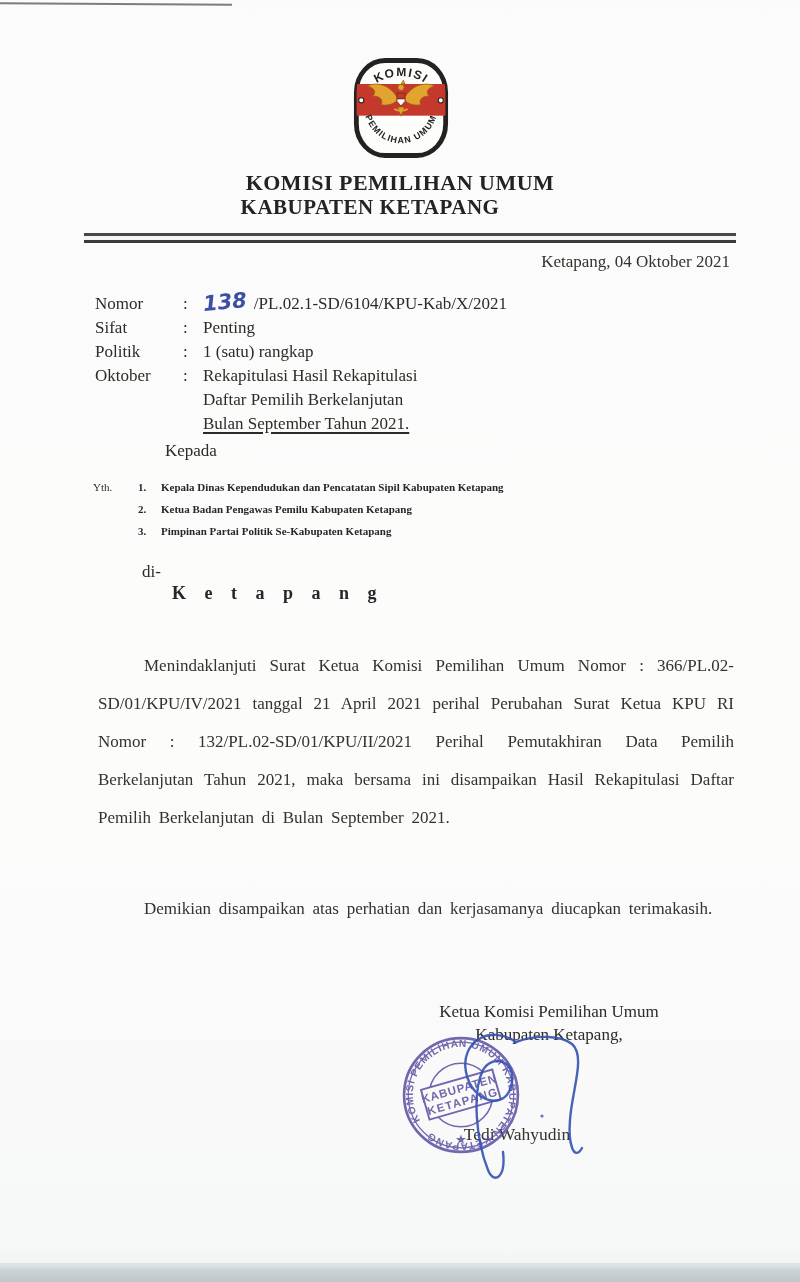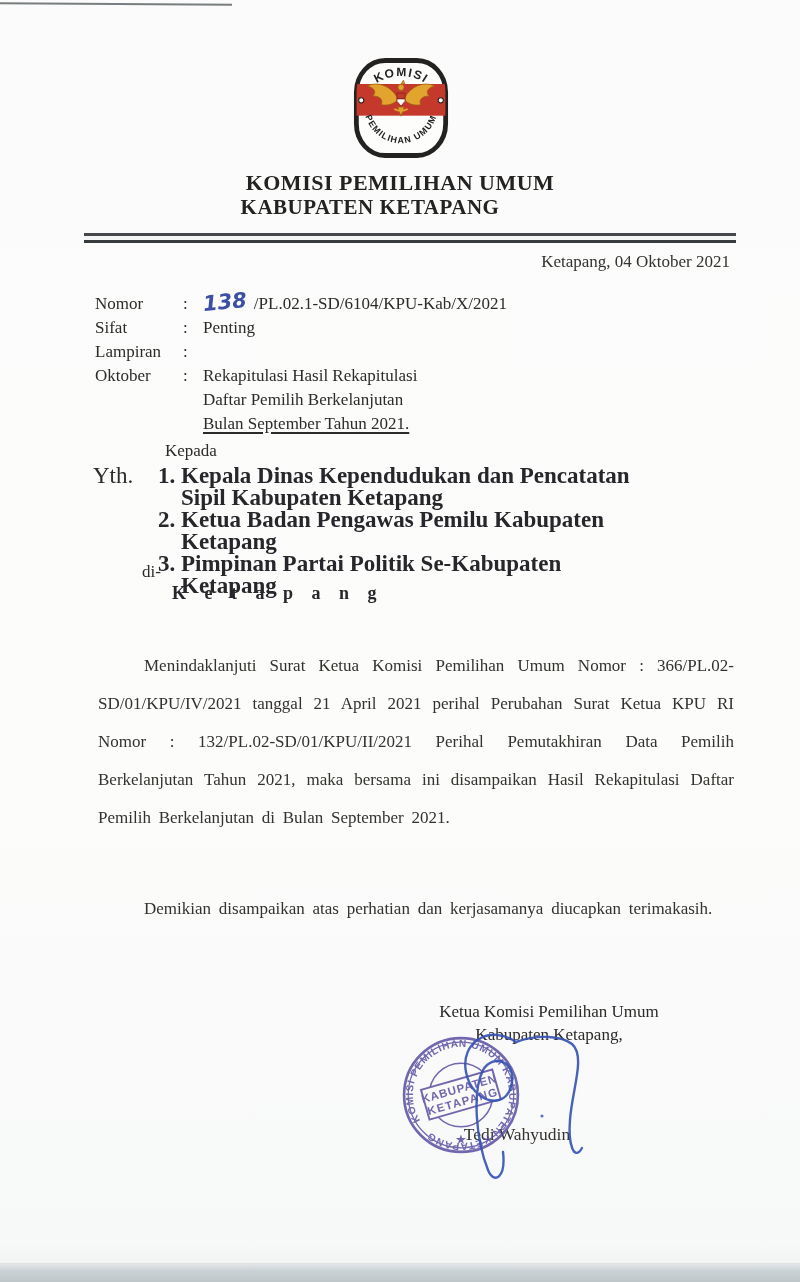--- a/index.html
+++ b/index.html
@@ -50,21 +50,21 @@
   .handwritten{
     display:inline-block;
     font-family:"DejaVu Sans",sans-serif;
     font-style:italic;font-weight:bold;
     color:#3c4fa5;font-size:21px;line-height:20px;
     transform:rotate(-5deg);margin-right:7px;
   }
   .underlined{text-decoration:underline;text-underline-offset:3px;text-decoration-thickness:1.5px;}
   
   .kepada{position:absolute;left:165px;top:441px;font-size:17px;}
-  .yth-block{position:absolute;left:93px;top:465px;display:flex;font-size:23px;line-height:22px;gap:20px;}
+  .yth-block{position:absolute;left:93px;top:476px;display:flex;font-size:11px;line-height:22px;}
   .yth-word{width:45px;flex:none;}
   .yth-items{width:500px;font-weight:bold;color:#27262a;}
   .yth-item{display:flex;}
   .yth-num{width:23px;flex:none;}
   .yth-text{flex:1;}
   .di-word{position:absolute;left:142px;top:562px;font-size:17px;}
   .city{
     position:absolute;left:172px;top:583px;font-size:18px;font-weight:bold;
     letter-spacing:7px;color:#27262a;
   }
@@ -138,22 +138,23 @@
       <span class="meta-label">Nomor</span>
       <span class="meta-colon">:</span>
       <span class="meta-value"><span class="handwritten">138</span><span>/PL.02.1-SD/6104/KPU-Kab/X/2021</span></span>
     </div>
     <div class="meta-row">
       <span class="meta-label">Sifat</span>
       <span class="meta-colon">:</span>
       <span class="meta-value">Penting</span>
     </div>
     <div class="meta-row">
-      <span class="meta-label">Lampiran</span>
-      <span class="meta-colon">:</span>
+      <span class="meta-label">Politik</span>
+      <span class="meta-colon">:</span>
+      <span class="meta-value">1 (satu) rangkap</span>
     </div>
     <div class="meta-row">
       <span class="meta-label">Oktober</span>
       <span class="meta-colon">:</span>
       <span class="meta-value">
         <div>Rekapitulasi Hasil Rekapitulasi</div>
         <div>Daftar Pemilih Berkelanjutan</div>
         <div class="underlined">Bulan September Tahun 2021.</div>
       </span>
     </div>

